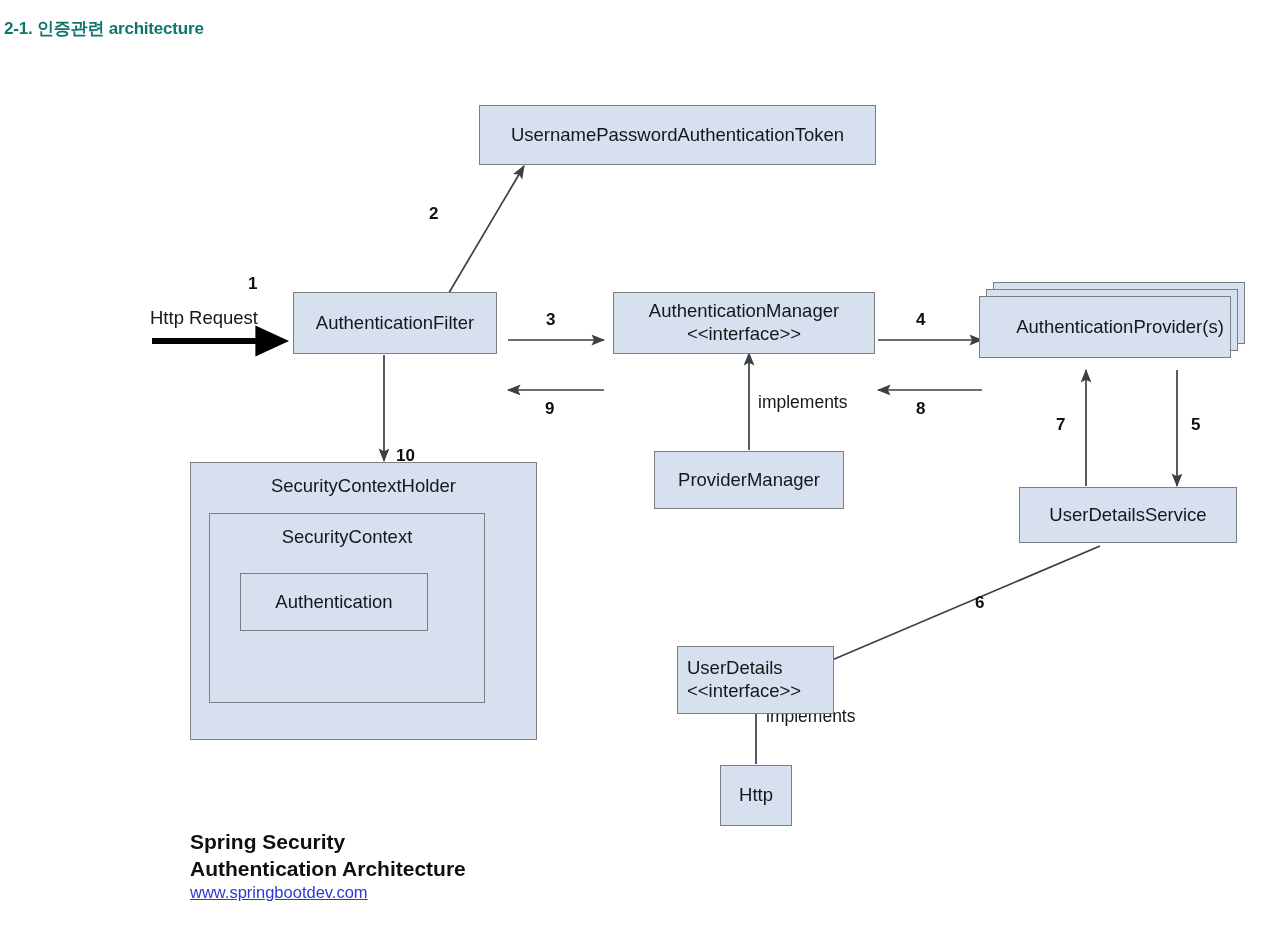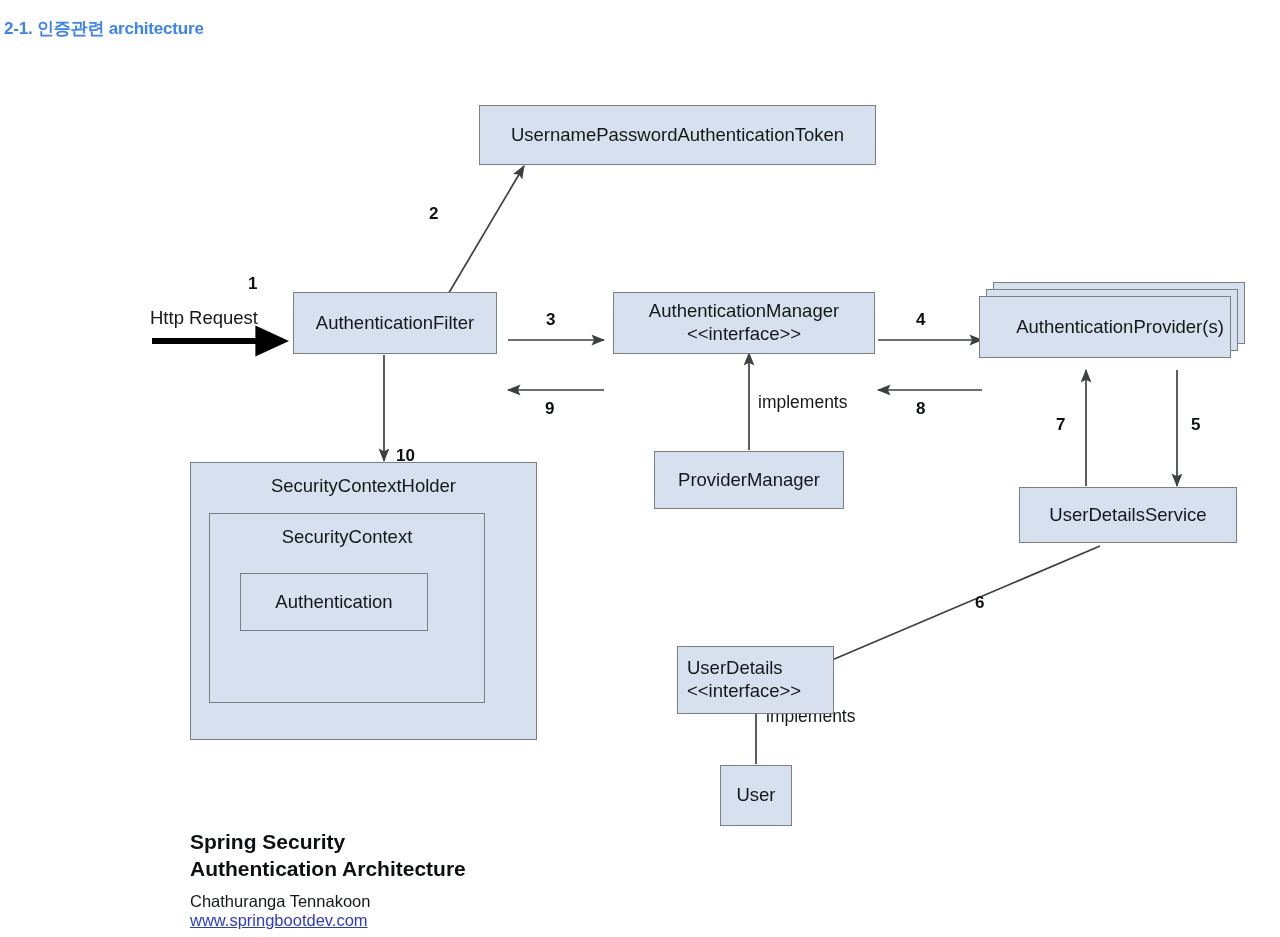--- a/index.html
+++ b/index.html
@@ -13,21 +13,21 @@
     position: relative;
     font-family: "Liberation Sans", sans-serif;
     overflow: hidden;
   }
   #page-title {
     position: absolute;
     left: 4px;
     top: 17px;
     font-size: 17px;
     font-weight: bold;
-    color: #3b82f6;
+    color: #0f766e;
     letter-spacing: -0.2px;
     white-space: nowrap;
   }
   #diagram {
     position: absolute;
     left: 0;
     top: 52px;
     width: 1280px;
     height: 885px;
   }
@@ -207,30 +207,29 @@
   <div class="stack-ghost" style="left:986px; top:237px; width:252px; height:62px;"></div>
   <div class="node" style="left:979px; top:244px; width:252px; height:62px;padding-left:30px;">AuthenticationProvider(s)</div>
 
   <div class="node" style="left:654px; top:399px; width:190px; height:58px;">ProviderManager</div>
 
   <div class="node" style="left:1019px; top:435px; width:218px; height:56px;">UserDetailsService</div>
 
   <div class="node left-align" style="left:677px; top:566px; width:157px; height:68px;">UserDetails
 &lt;&lt;interface&gt;&gt;</div>
 
-  <div class="node" style="left:720px; top:713px; width:72px; height:61px;">User</div>
+  <div class="node" style="left:720px; top:713px; width:72px; height:61px;">Http</div>
 
   <div class="node top-label" style="left:190px; top:410px; width:347px; height:278px;">
     <span>SecurityContextHolder</span>
   </div>
   <div class="node top-label" style="left:209px; top:461px; width:276px; height:190px;">
     <span>SecurityContext</span>
   </div>
   <div class="node" style="left:240px; top:521px; width:188px; height:58px;">Authentication</div>
 
   <div id="caption">
     <div class="cap-title">Spring Security
 Authentication Architecture</div>
-    <div class="cap-author">Chathuranga Tennakoon</div>
     <div><span class="cap-link">www.springbootdev.com</span></div>
   </div>
 
 </div>
 
 </body></html>

